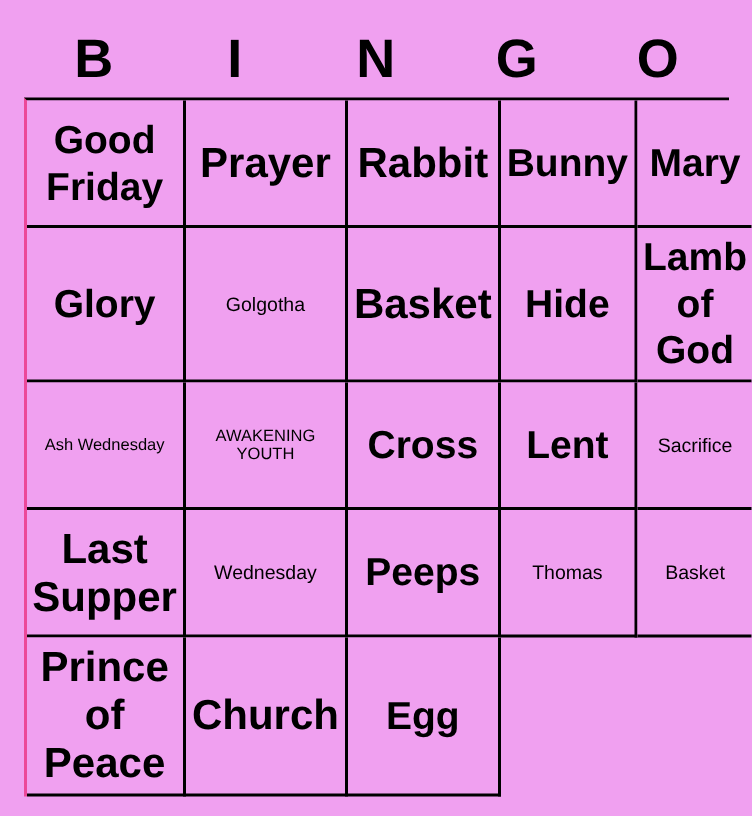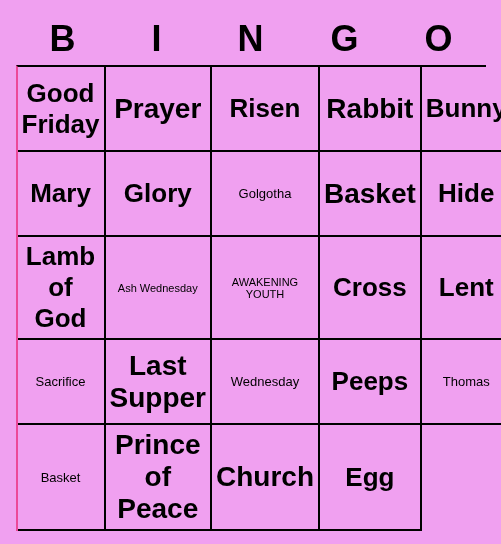--- a/index.html
+++ b/index.html
@@ -68,23 +68,20 @@
       <div class="bingo-header-cell">O</div>
     </div>
   <div id="bingo-grid" class="bingo-grid">
   <div class="bingo-cell">
         <span class="cell-text large-text">Good Friday</span>
       </div>
       <div class="bingo-cell">
         <span class="cell-text medium-text">Prayer</span>
       </div>
       <div class="bingo-cell">
-        <span class="cell-text large-text">Risen</span>
-      </div>
-      <div class="bingo-cell">
         <span class="cell-text medium-text">Rabbit</span>
       </div>
       <div class="bingo-cell">
         <span class="cell-text large-text">Bunny</span>
       </div>
       <div class="bingo-cell">
         <span class="cell-text large-text">Mary</span>
       </div>
       <div class="bingo-cell">
         <span class="cell-text large-text">Glory</span>

